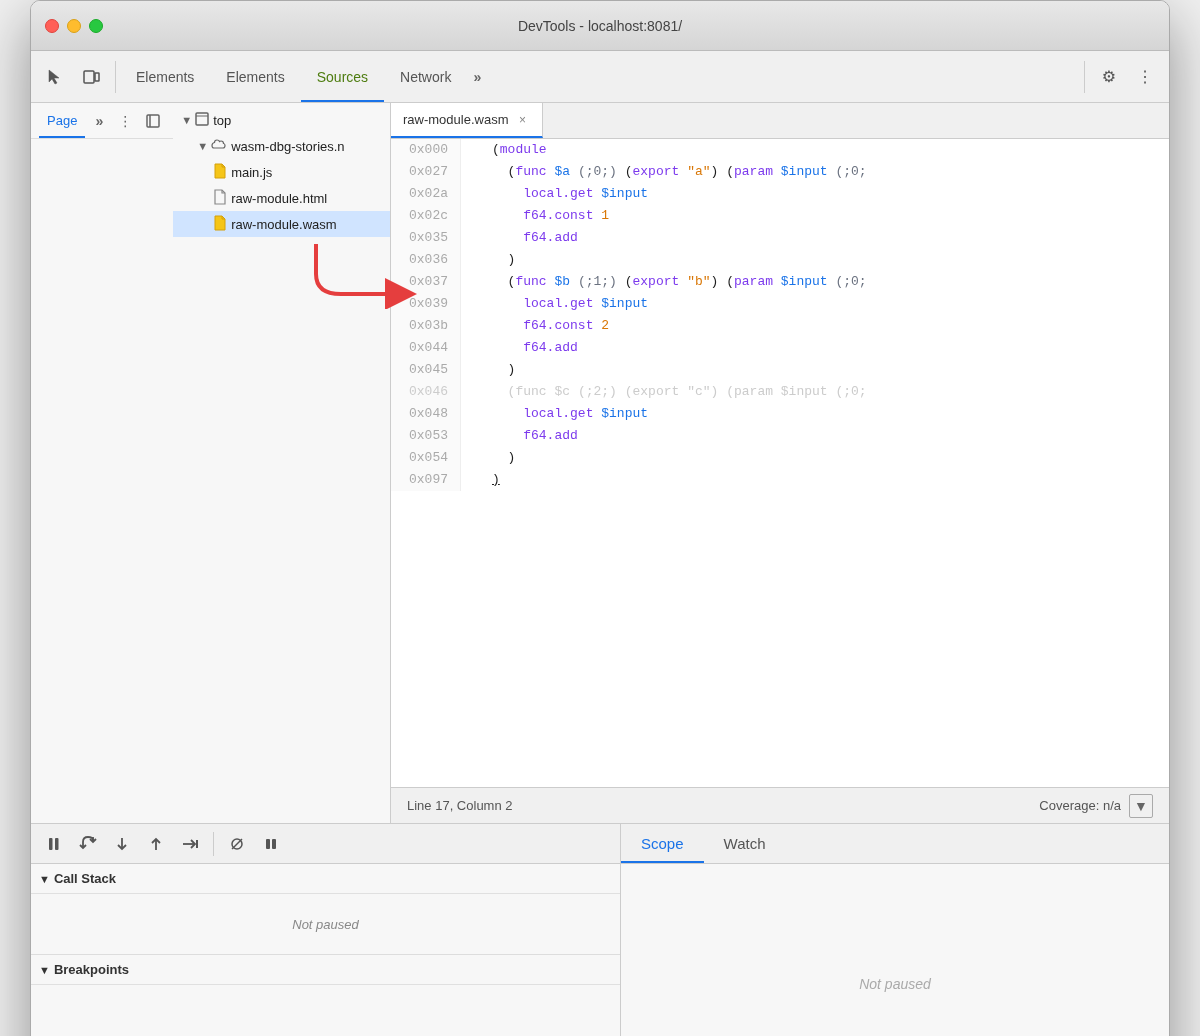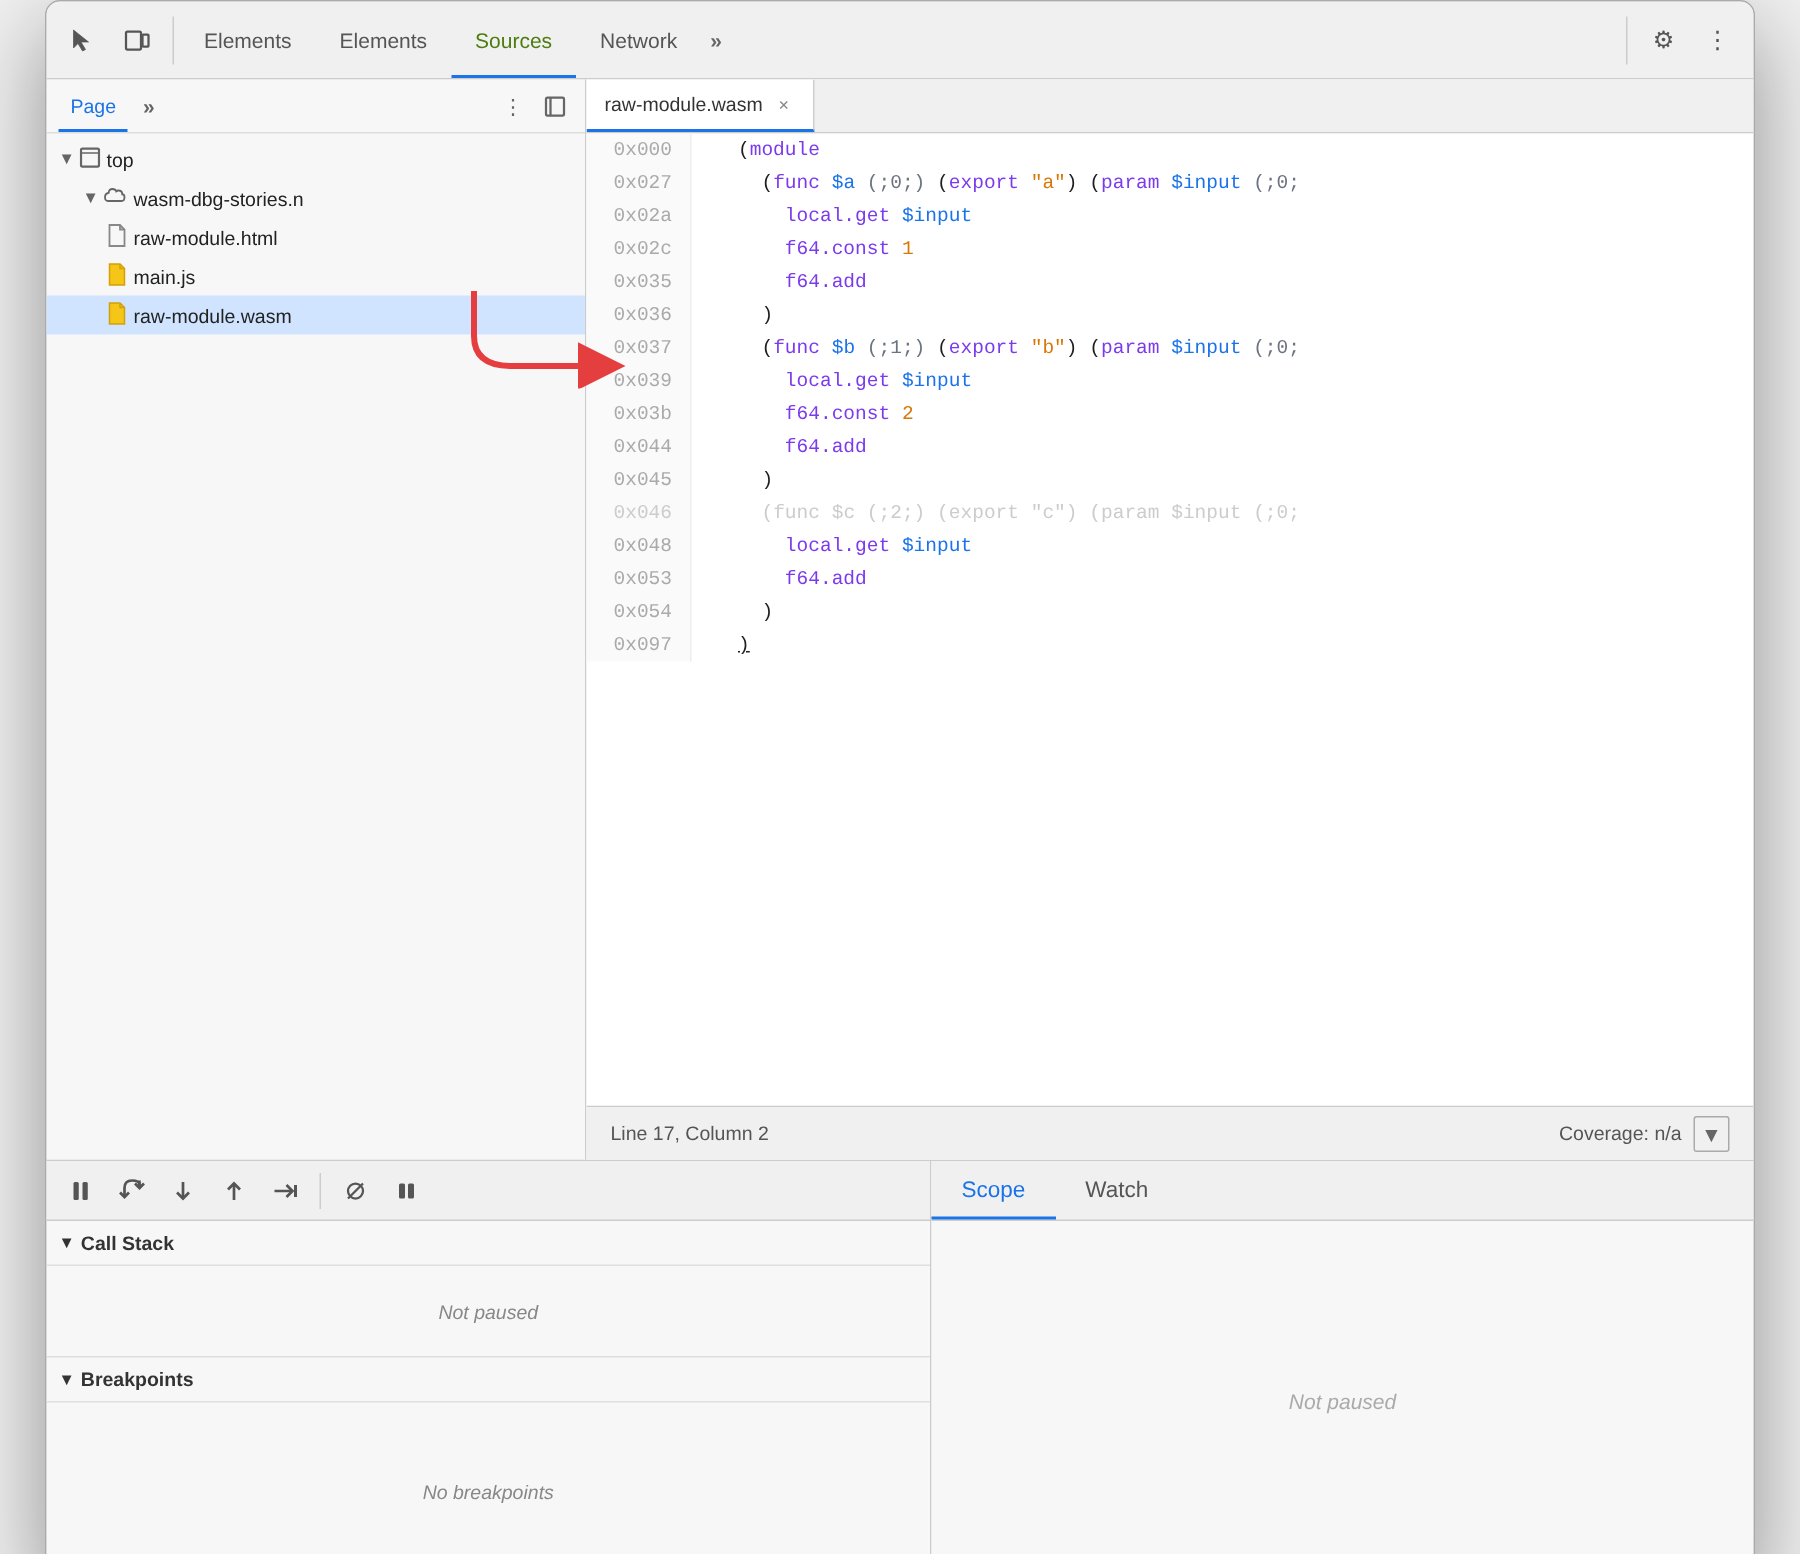--- a/index.html
+++ b/index.html
@@ -119,21 +119,21 @@
       display: flex;
       height: 720px;
     }
     
     .left-panel {
       width: 360px;
       min-width: 360px;
       background: #f7f7f7;
       border-right: 1px solid #ccc;
       display: flex;
-      flex-direction: column;
+      flex-direction: row;
     }
     .left-panel-toolbar {
       display: flex;
       align-items: center;
       height: 36px;
       padding: 0 8px;
       border-bottom: 1px solid #ddd;
       gap: 4px;
     }
     .left-tab {
@@ -407,20 +407,28 @@
       height: 24px;
       background: #ccc;
       margin: 0 4px;
     }
   </style>
 </head>
 <body>
 
 <div class="window">
 
+  <div class="titlebar">
+    <div class="titlebar-buttons">
+      <button class="tb-btn tb-close"></button>
+      <button class="tb-btn tb-min"></button>
+      <button class="tb-btn tb-max"></button>
+    </div>
+    <span class="titlebar-title">DevTools - localhost:8081/</span>
+  </div>
 
   <div class="main-toolbar">
     <div class="toolbar-icons">
       <button class="toolbar-icon-btn">
         <svg width="18" height="18" viewBox="0 0 18 18">
           <path d="M3 2 L3 14 L6 11 L9 16 L11 15 L8 10 L13 10 Z" fill="#555" stroke="#555" stroke-width="0.5"></path>
         </svg>
       </button>
       <button class="toolbar-icon-btn">
         <svg width="18" height="18" viewBox="0 0 18 18">
@@ -500,35 +508,35 @@
             <svg width="16" height="14" viewBox="0 0 16 14">
                 <path d="M3 10 Q1 10 1 7.5 Q1 5 3.5 4.5 Q3.5 2 6 2 Q8 2 8.5 3.5 Q9 3 10 3 Q12.5 3 12.5 5.5 Q14 5.5 14 7.5 Q14 10 12 10Z" fill="none" stroke="#666" stroke-width="1.2"></path>
               </svg>
           </span>
           <span>wasm-dbg-stories.n</span>
         </div>
 
         <div class="tree-item" style="padding-left:40px;">
           <span class="icon" style="margin-right:4px;">
             <svg width="14" height="16" viewBox="0 0 14 16">
+                <path d="M2 1 L9 1 L12 4 L12 15 L2 15 Z" fill="#f5c518" stroke="#d4a00a" stroke-width="1"></path>
+                <path d="M9 1 L9 4 L12 4" fill="none" stroke="#d4a00a" stroke-width="1"></path>
+              </svg>
+          </span>
+          <span>main.js</span>
+        </div>
+
+        <div class="tree-item" style="padding-left:40px;">
+          <span class="icon" style="margin-right:4px;">
+            <svg width="14" height="16" viewBox="0 0 14 16">
                 <path d="M2 1 L9 1 L12 4 L12 15 L2 15 Z" fill="none" stroke="#888" stroke-width="1.2"></path>
                 <path d="M9 1 L9 4 L12 4" fill="none" stroke="#888" stroke-width="1.2"></path>
               </svg>
           </span>
           <span>raw-module.html</span>
-        </div>
-
-        <div class="tree-item" style="padding-left:40px;">
-          <span class="icon" style="margin-right:4px;">
-            <svg width="14" height="16" viewBox="0 0 14 16">
-                <path d="M2 1 L9 1 L12 4 L12 15 L2 15 Z" fill="#f5c518" stroke="#d4a00a" stroke-width="1"></path>
-                <path d="M9 1 L9 4 L12 4" fill="none" stroke="#d4a00a" stroke-width="1"></path>
-              </svg>
-          </span>
-          <span>main.js</span>
         </div>
 
         <div class="tree-item selected" style="padding-left:40px;">
           <span class="icon" style="margin-right:4px;">
             <svg width="14" height="16" viewBox="0 0 14 16">
                 <path d="M2 1 L9 1 L12 4 L12 15 L2 15 Z" fill="#f5c518" stroke="#d4a00a" stroke-width="1"></path>
                 <path d="M9 1 L9 4 L12 4" fill="none" stroke="#d4a00a" stroke-width="1"></path>
               </svg>
           </span>
           <span>raw-module.wasm</span>

